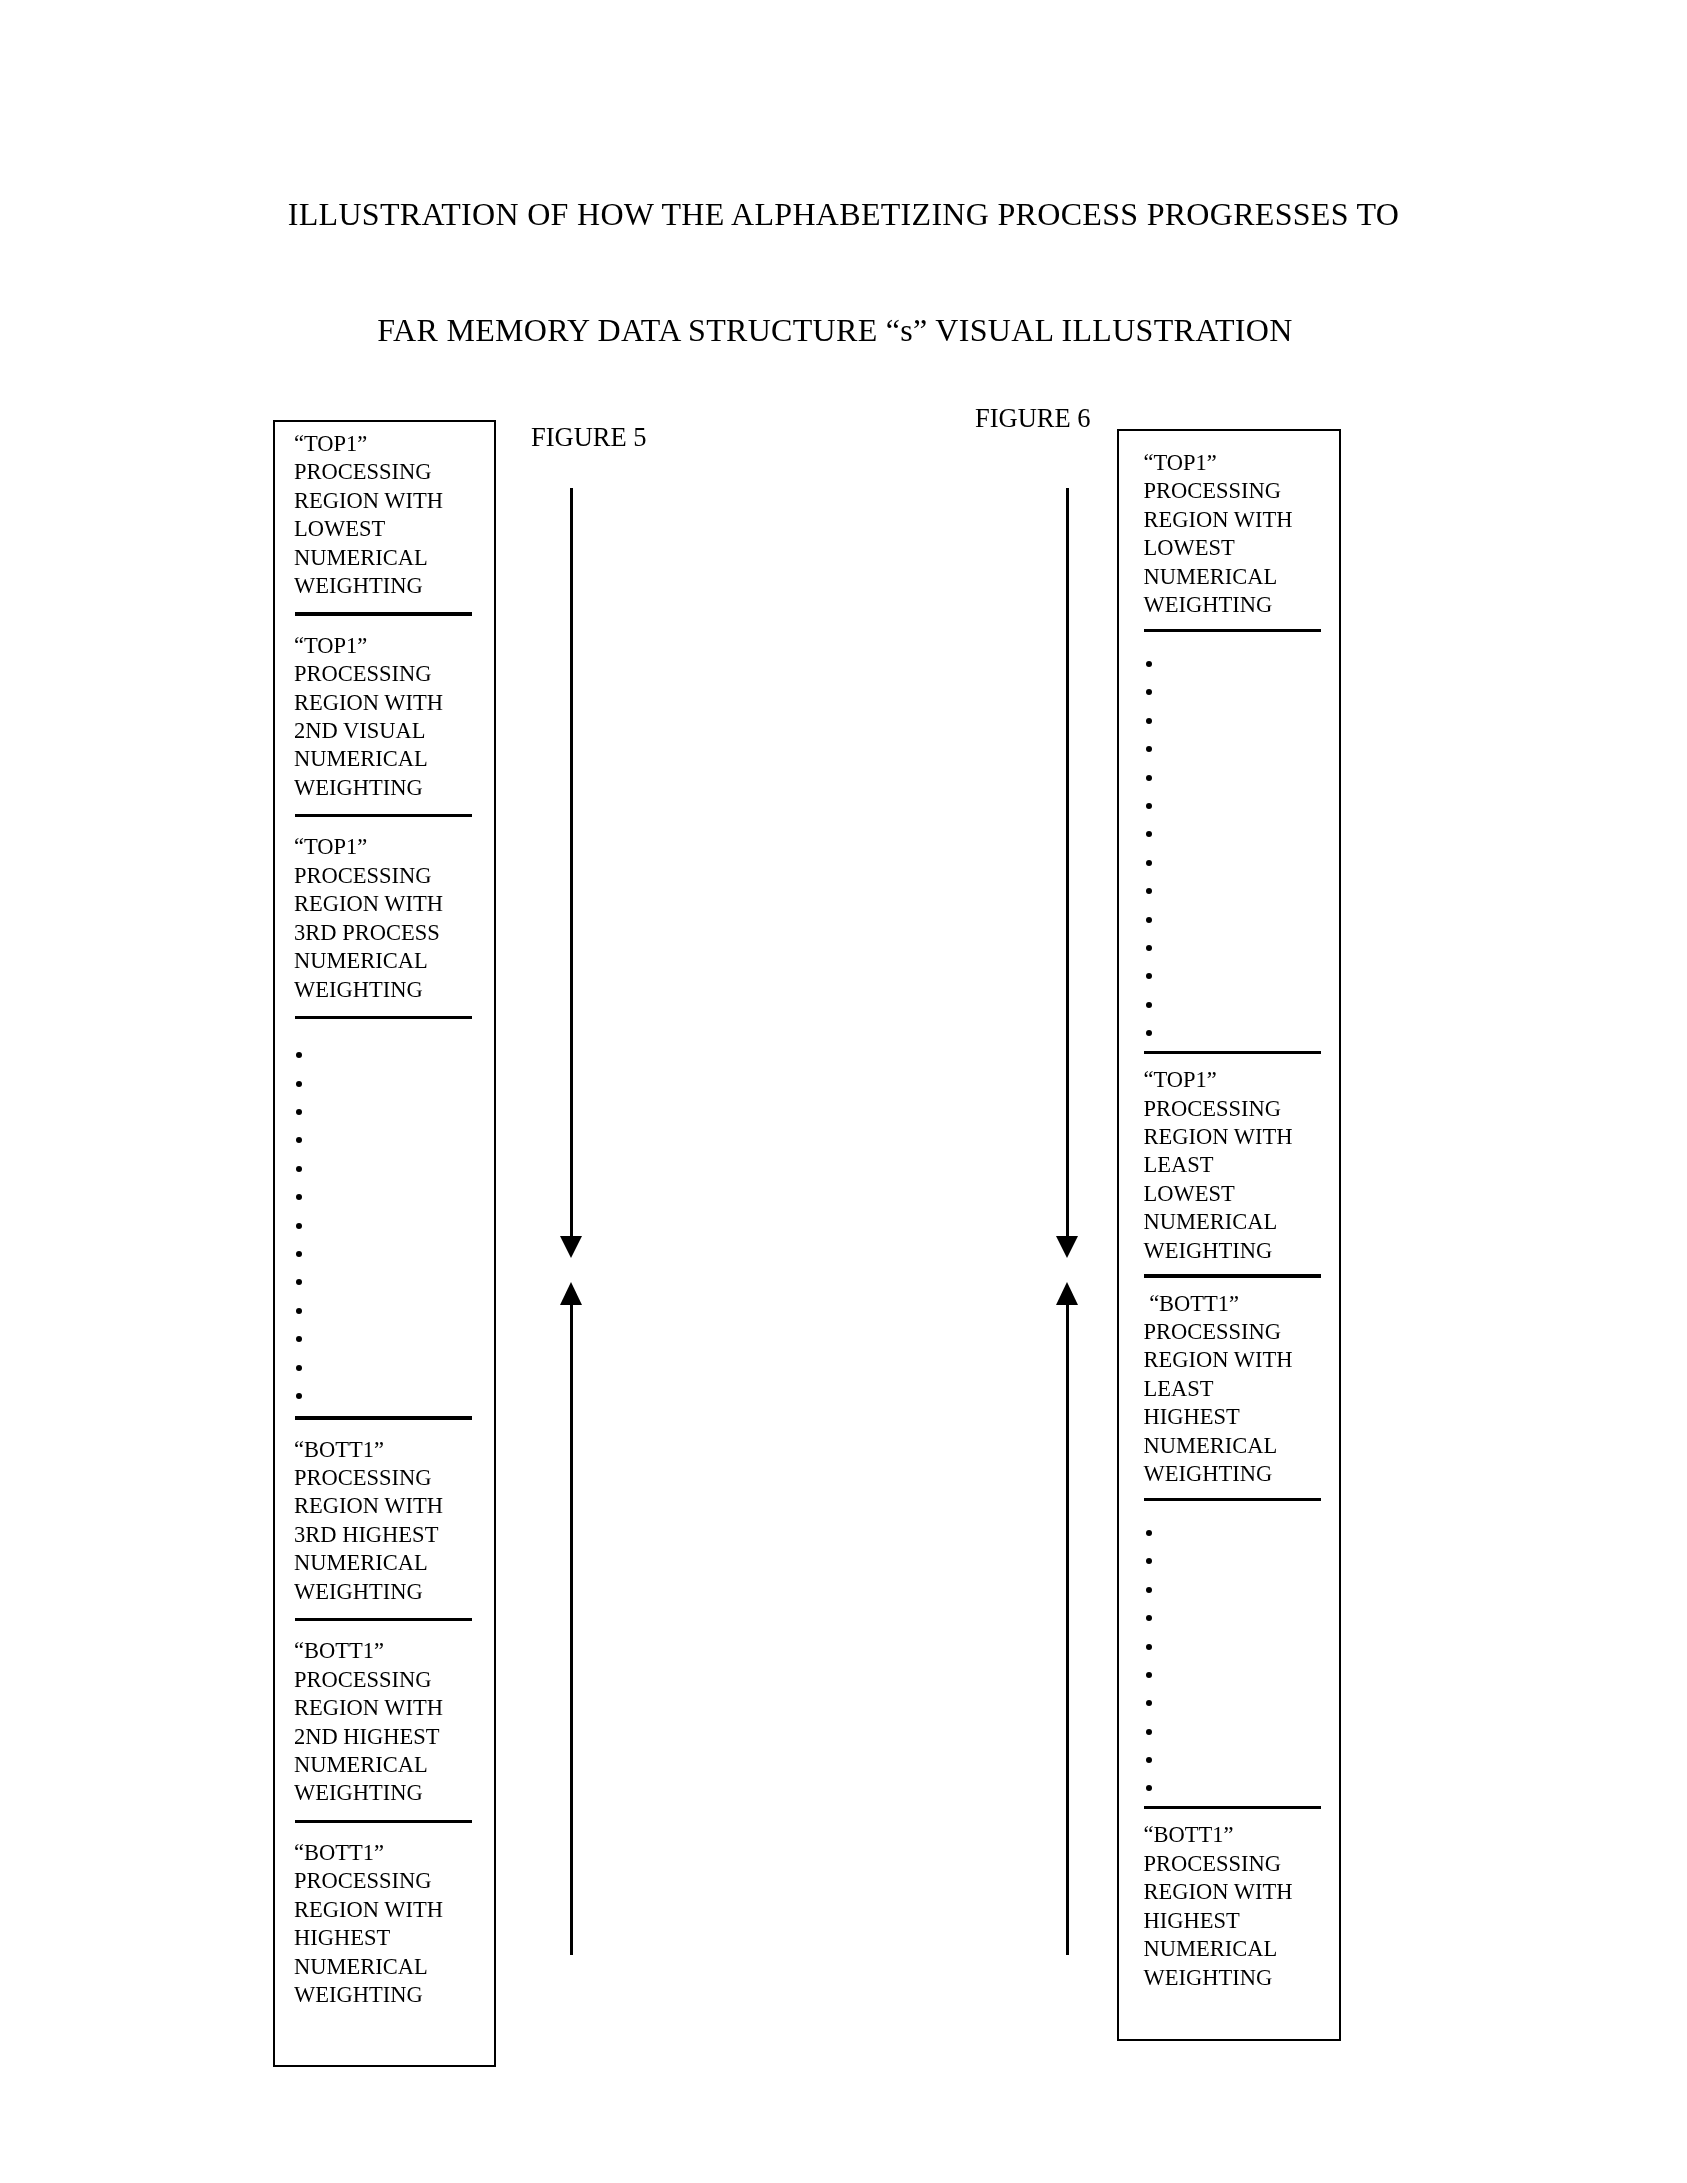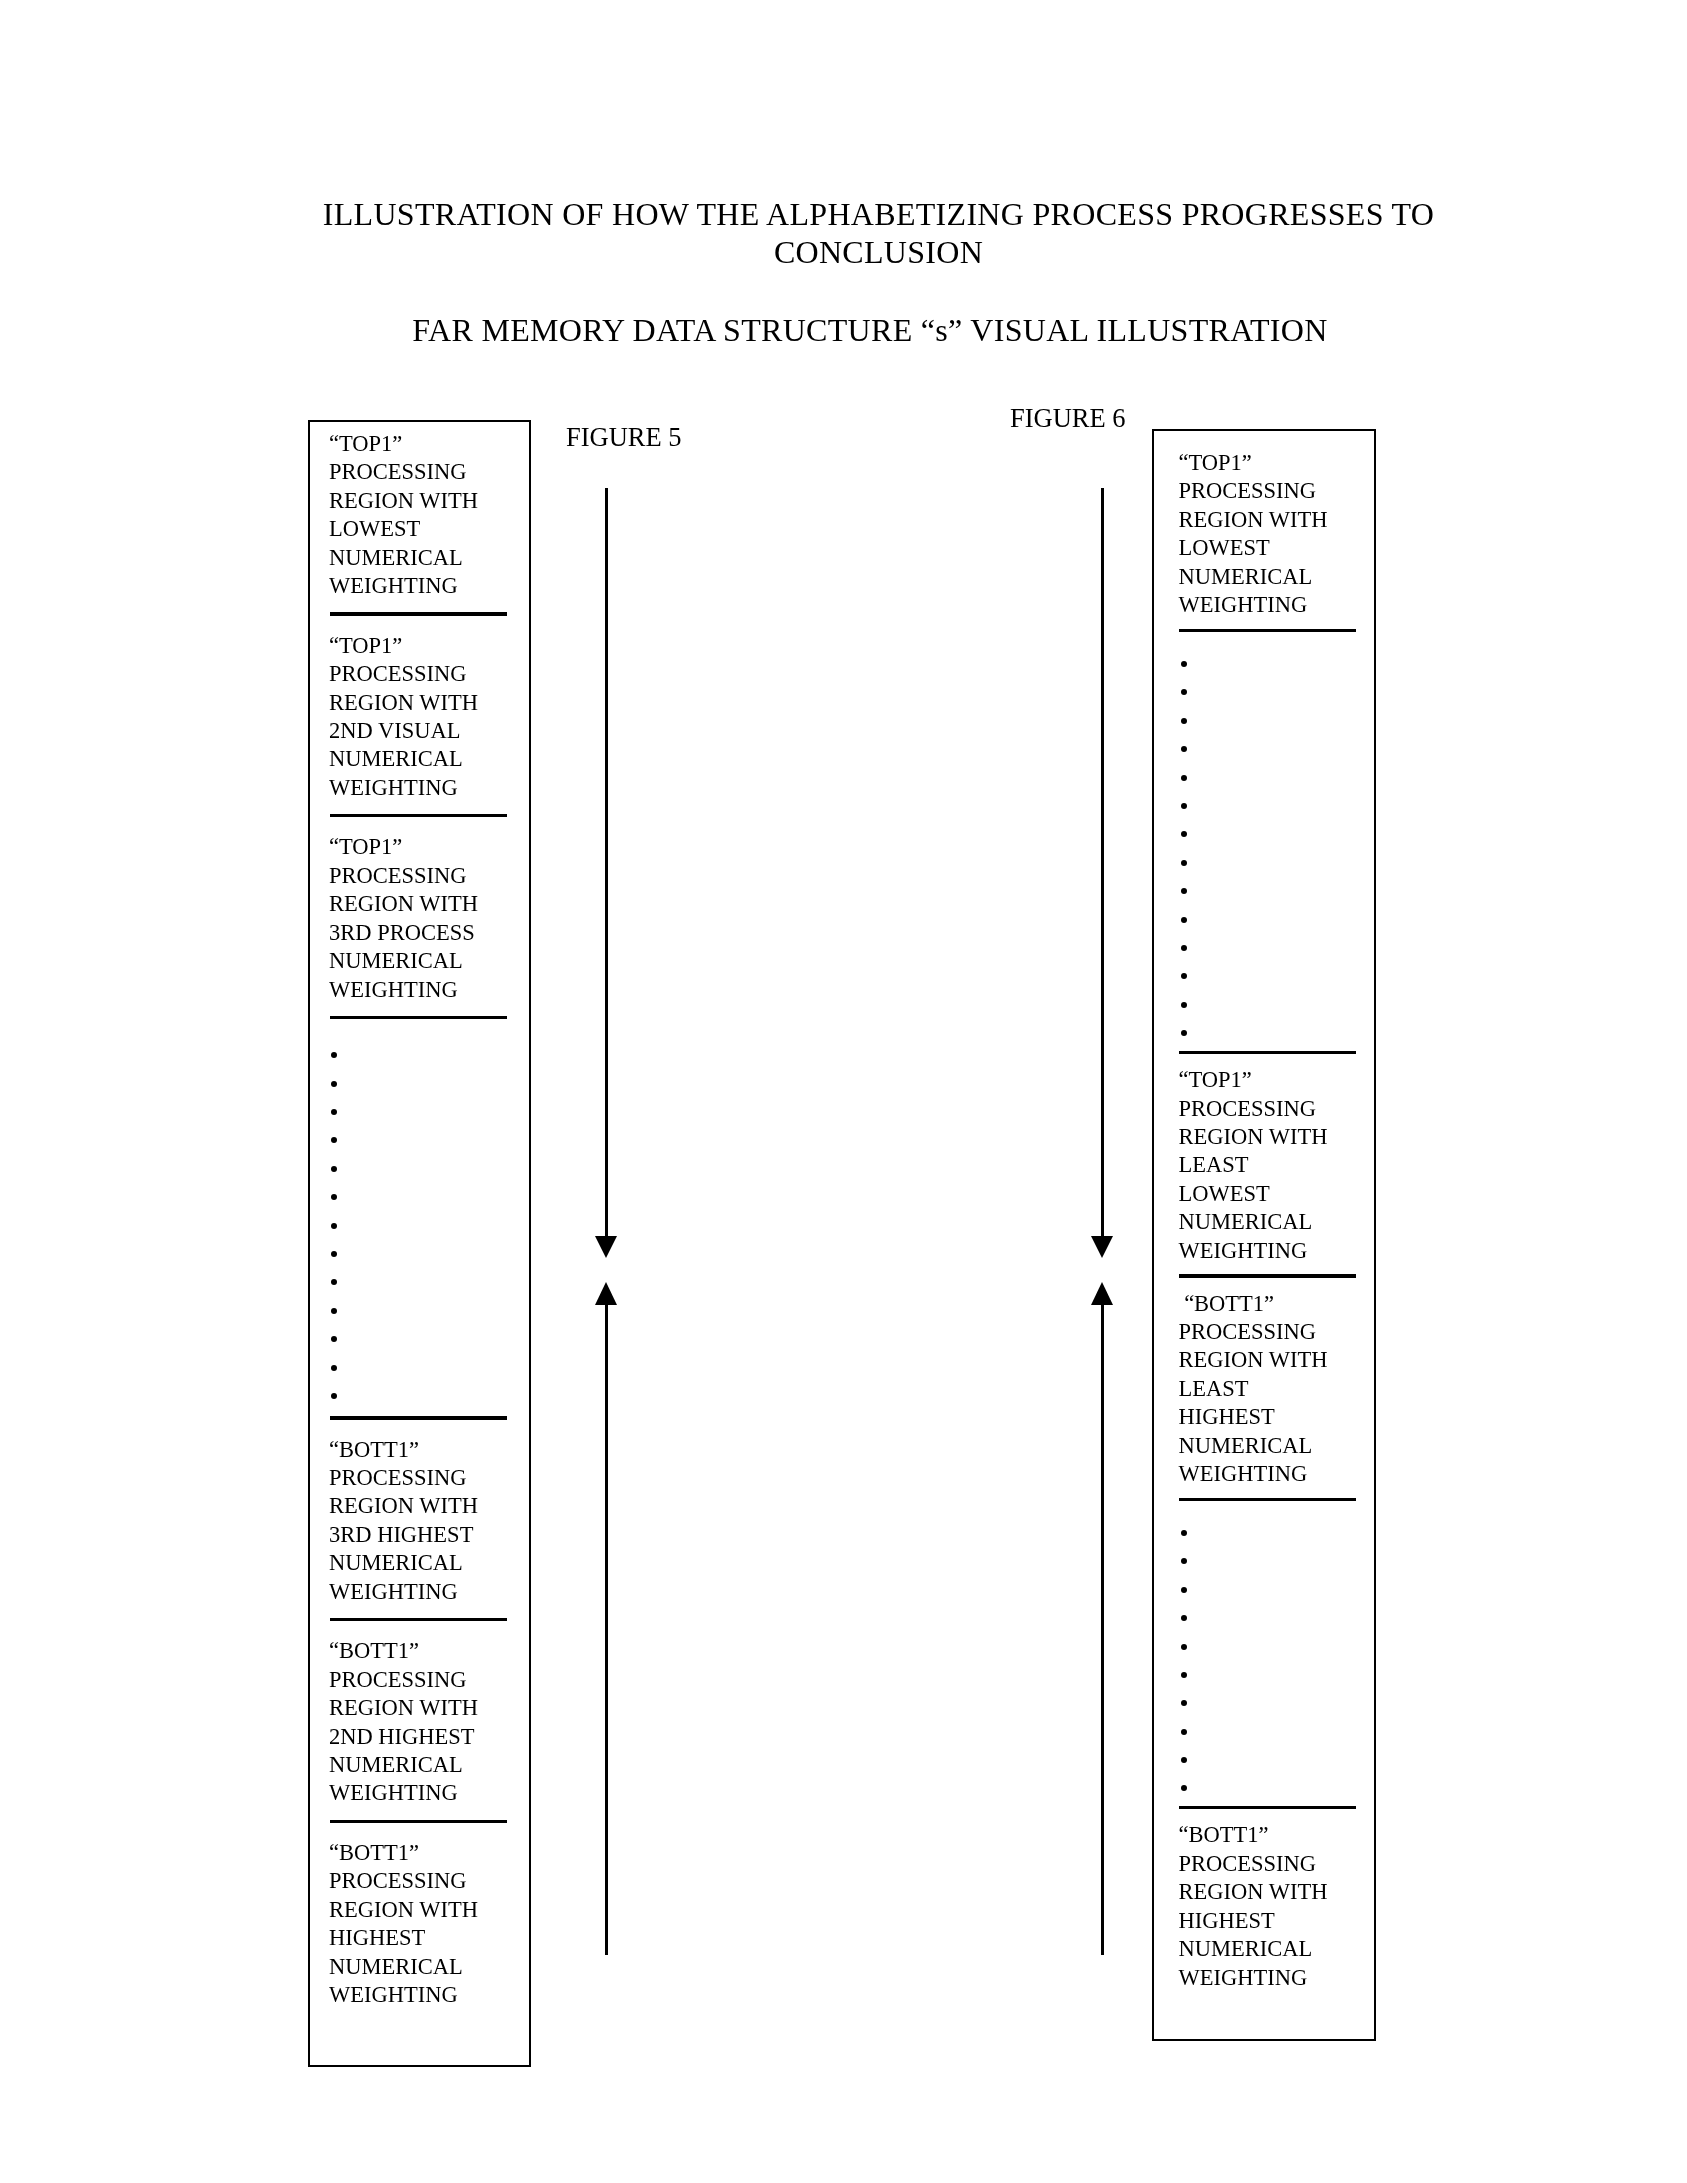--- a/index.html
+++ b/index.html
@@ -2,21 +2,21 @@
 <html style="font-size:10.6px"><head>
 <meta charset="utf-8">
 <style>
   html,body{margin:0;padding:0;}
   body{
     width:1687px;height:2183px;
     background:#ffffff;color:#000000;
     font-family:"Liberation Serif", serif;
     position:relative;overflow:hidden;
   }
-  .page{position:absolute;inset:0;margin-left:35px;}
+  .page{position:absolute;inset:0;}
 
   .title{
     position:absolute;top:195px;left:0;width:1687px;
     text-align:center;font-size:32px;line-height:38px;
     letter-spacing:0.3px;white-space:nowrap;
   }
   .subtitle{
     position:absolute;top:312px;left:0;width:1670px;
     text-align:center;font-size:32px;line-height:37px;
     letter-spacing:0.3px;white-space:nowrap;
@@ -63,21 +63,20 @@
   .f6-up-head{left:1056px;top:1282px;}
   .f6-up-shaft{left:1066px;top:1305px;height:650px;}
 </style>
 </head>
 <body>
 
 <div class="page">
 
   <div class="title">
     <div>ILLUSTRATION OF HOW THE ALPHABETIZING PROCESS PROGRESSES TO</div>
-    <div>CONCLUSION</div>
   </div>
 
   <div class="subtitle">FAR MEMORY DATA STRUCTURE “s” VISUAL ILLUSTRATION</div>
 
   <div class="fig-label fig5-label">FIGURE 5</div>
   <div class="fig-label fig6-label">FIGURE 6</div>
 
   <div class="region-box box-left">
       <div class="segment text">
         <div class="line">“TOP1”</div>

